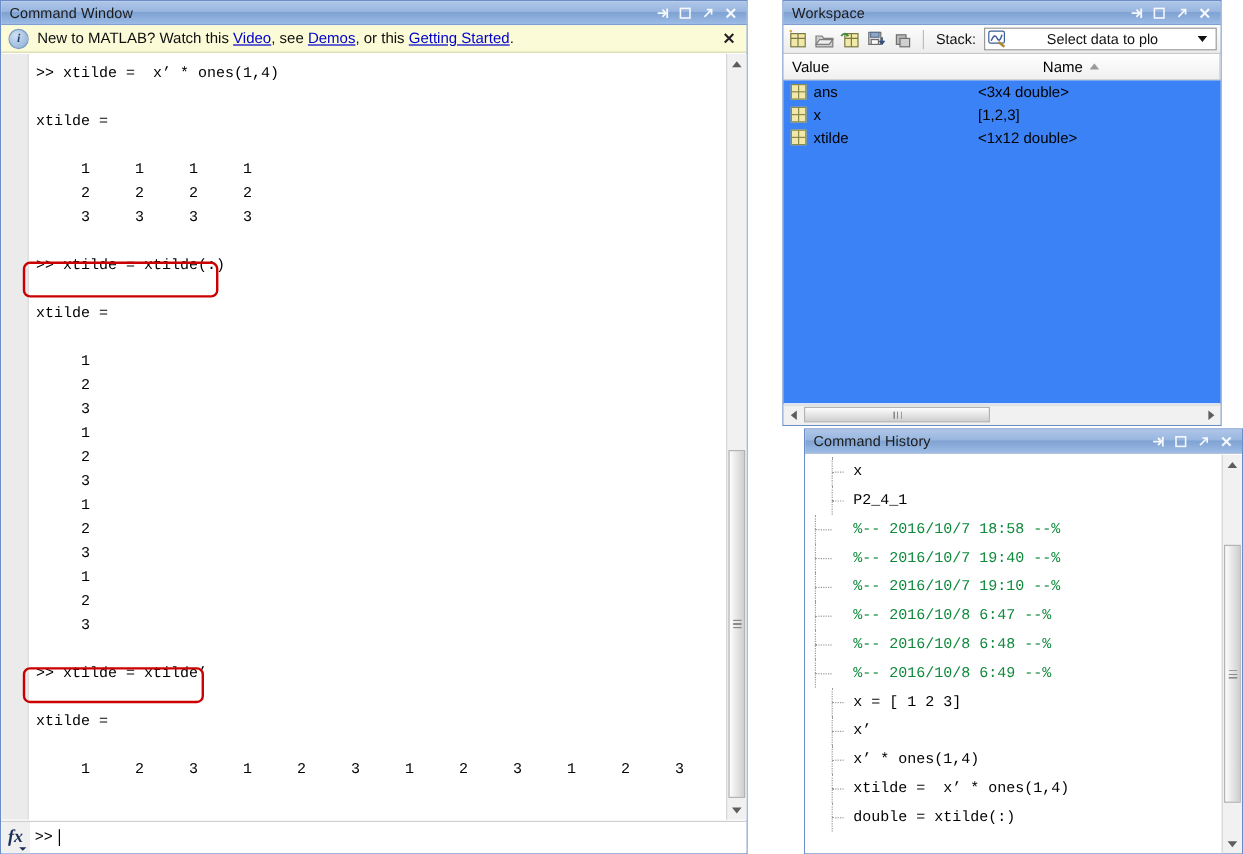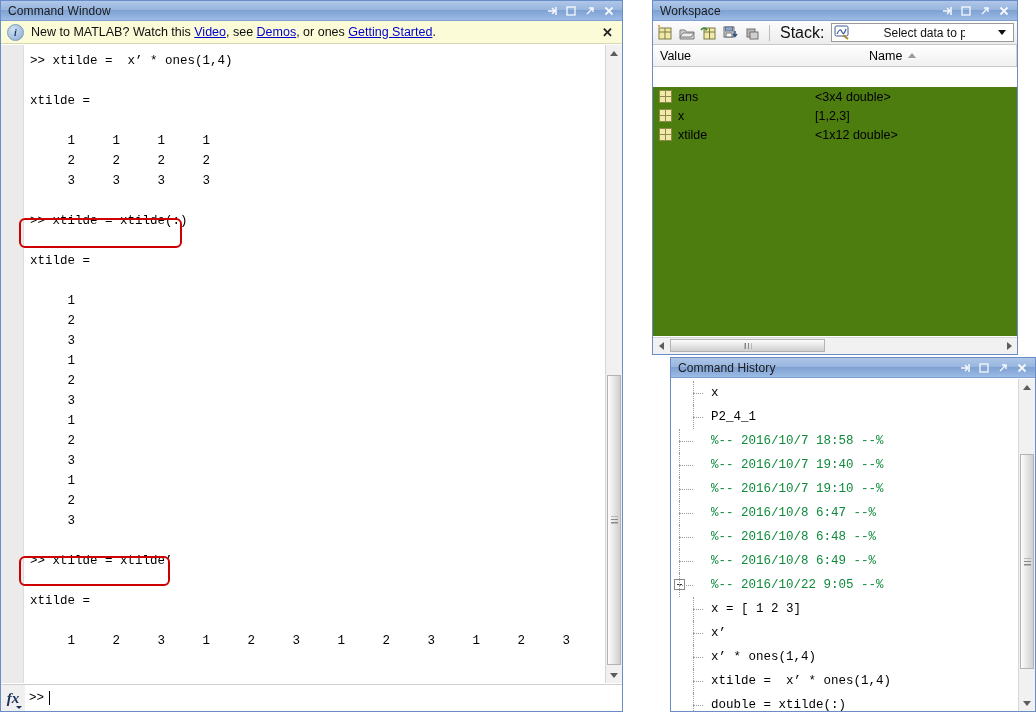--- a/index.html
+++ b/index.html
@@ -299,21 +299,21 @@
     cursor: pointer;
     flex: none;
   }
   .tbsep {
     width: 1px; height: 16px;
     background: #bdbdbd;
     margin: 0 3px;
     flex: none;
   }
   .stack-lbl {
-    font-size: 16px;
+    font-size: 12px;
     color: #111;
     white-space: nowrap;
     margin: 0 3px;
   }
   .plot-select {
     flex: 1;
     height: 19px;
     border: 1px solid #9a9a9a;
     background: #ffffff;
     display: flex;
@@ -364,22 +364,21 @@
     border-left: 4px solid transparent;
     border-right: 4px solid transparent;
     border-bottom: 5px solid #9a9a9a;
     margin-left: 6px;
   }
   .ws-rows {
     position: absolute;
     left: 0; right: 0;
     top: 66px; bottom: 18px;
     overflow: hidden;
-    background: #4d7c0f;
-    margin-top: 20px;
+    background: #3b82f6;
   }
   .ws-row {
     display: flex;
     height: 19px;
     align-items: center;
     font-size: 12.5px;
     color: #000;
     cursor: pointer;
   }
   .ws-row .cname {
@@ -496,21 +495,21 @@
       <div class="tb-btn">
         <svg width="12" height="12" viewBox="0 0 12 12">
           <path d="M2.5 2.5 L9.5 9.5 M9.5 2.5 L2.5 9.5" stroke="#ffffff" stroke-width="1.8" fill="none"></path>
         </svg>
       </div>
     </div>
   </div>
 
   <div class="notice">
     <div class="info-ico">i</div>
-    <div class="ntxt"><span>New to MATLAB? Watch this </span><a href="#">Video</a><span>, see </span><a href="#">Demos</a><span>, or ones </span><a href="#">Getting Started</a><span>.</span></div>
+    <div class="ntxt"><span>New to MATLAB? Watch this </span><a href="#">Video</a><span>, see </span><a href="#">Demos</a><span>, or this </span><a href="#">Getting Started</a><span>.</span></div>
     <div class="nclose">✕</div>
   </div>
 
   <div class="cmd-body">
     <div class="gutter"></div>
     <div class="cmd-text" id="cmd-output"><div class="ln">&gt;&gt; xtilde =  x’ * ones(1,4)</div><div class="blank"></div><div class="ln">xtilde =</div><div class="blank"></div><div class="ln">     1     1     1     1</div><div class="ln">     2     2     2     2</div><div class="ln">     3     3     3     3</div><div class="blank"></div><div class="ln">&gt;&gt; xtilde = xtilde(:)</div><div class="blank"></div><div class="ln">xtilde =</div><div class="blank"></div><div class="ln">     1</div><div class="ln">     2</div><div class="ln">     3</div><div class="ln">     1</div><div class="ln">     2</div><div class="ln">     3</div><div class="ln">     1</div><div class="ln">     2</div><div class="ln">     3</div><div class="ln">     1</div><div class="ln">     2</div><div class="ln">     3</div><div class="blank"></div><div class="ln">&gt;&gt; xtilde = xtilde’</div><div class="blank"></div><div class="ln">xtilde =</div><div class="blank"></div><div class="ln">     1     2     3     1     2     3     1     2     3     1     2     3</div></div>
   </div>
 
   <div class="redbox" id="redbox1"></div>
   <div class="redbox" id="redbox2"></div>
@@ -695,21 +694,20 @@
 
   <div class="ch-body" id="ch-body">
       <div class="ch-line indent"><div class="tree"><div class="vline"></div><div class="hline"></div></div><div class="txt">x</div></div>
       <div class="ch-line indent"><div class="tree"><div class="vline"></div><div class="hline"></div></div><div class="txt">P2_4_1</div></div>
       <div class="ch-line ts"><div class="tree"><div class="vline"></div><div class="hline"></div></div><div class="txt">%-- 2016/10/7 18:58 --%</div></div>
       <div class="ch-line ts"><div class="tree"><div class="vline"></div><div class="hline"></div></div><div class="txt">%-- 2016/10/7 19:40 --%</div></div>
       <div class="ch-line ts"><div class="tree"><div class="vline"></div><div class="hline"></div></div><div class="txt">%-- 2016/10/7 19:10 --%</div></div>
       <div class="ch-line ts"><div class="tree"><div class="vline"></div><div class="hline"></div></div><div class="txt">%-- 2016/10/8 6:47 --%</div></div>
       <div class="ch-line ts"><div class="tree"><div class="vline"></div><div class="hline"></div></div><div class="txt">%-- 2016/10/8 6:48 --%</div></div>
       <div class="ch-line ts"><div class="tree"><div class="vline"></div><div class="hline"></div></div><div class="txt">%-- 2016/10/8 6:49 --%</div></div>
-      <div class="ch-line ts"><div class="expander"></div><div class="tree"><div class="vline"></div><div class="hline"></div></div><div class="txt">%-- 2016/10/22 9:05 --%</div></div>
       <div class="ch-line indent"><div class="tree"><div class="vline"></div><div class="hline"></div></div><div class="txt">x = [ 1 2 3]</div></div>
       <div class="ch-line indent"><div class="tree"><div class="vline"></div><div class="hline"></div></div><div class="txt">x’</div></div>
       <div class="ch-line indent"><div class="tree"><div class="vline"></div><div class="hline"></div></div><div class="txt">x’ * ones(1,4)</div></div>
       <div class="ch-line indent"><div class="tree"><div class="vline"></div><div class="hline"></div></div><div class="txt">xtilde =  x’ * ones(1,4)</div></div>
       <div class="ch-line indent"><div class="tree"><div class="vline"></div><div class="hline"></div></div><div class="txt">double = xtilde(:)</div></div>
     </div>
 
   <div class="vscroll" style="right:0; top:21px; bottom:0;">
     <div class="arr top">
         <div class="tri-up"></div>

